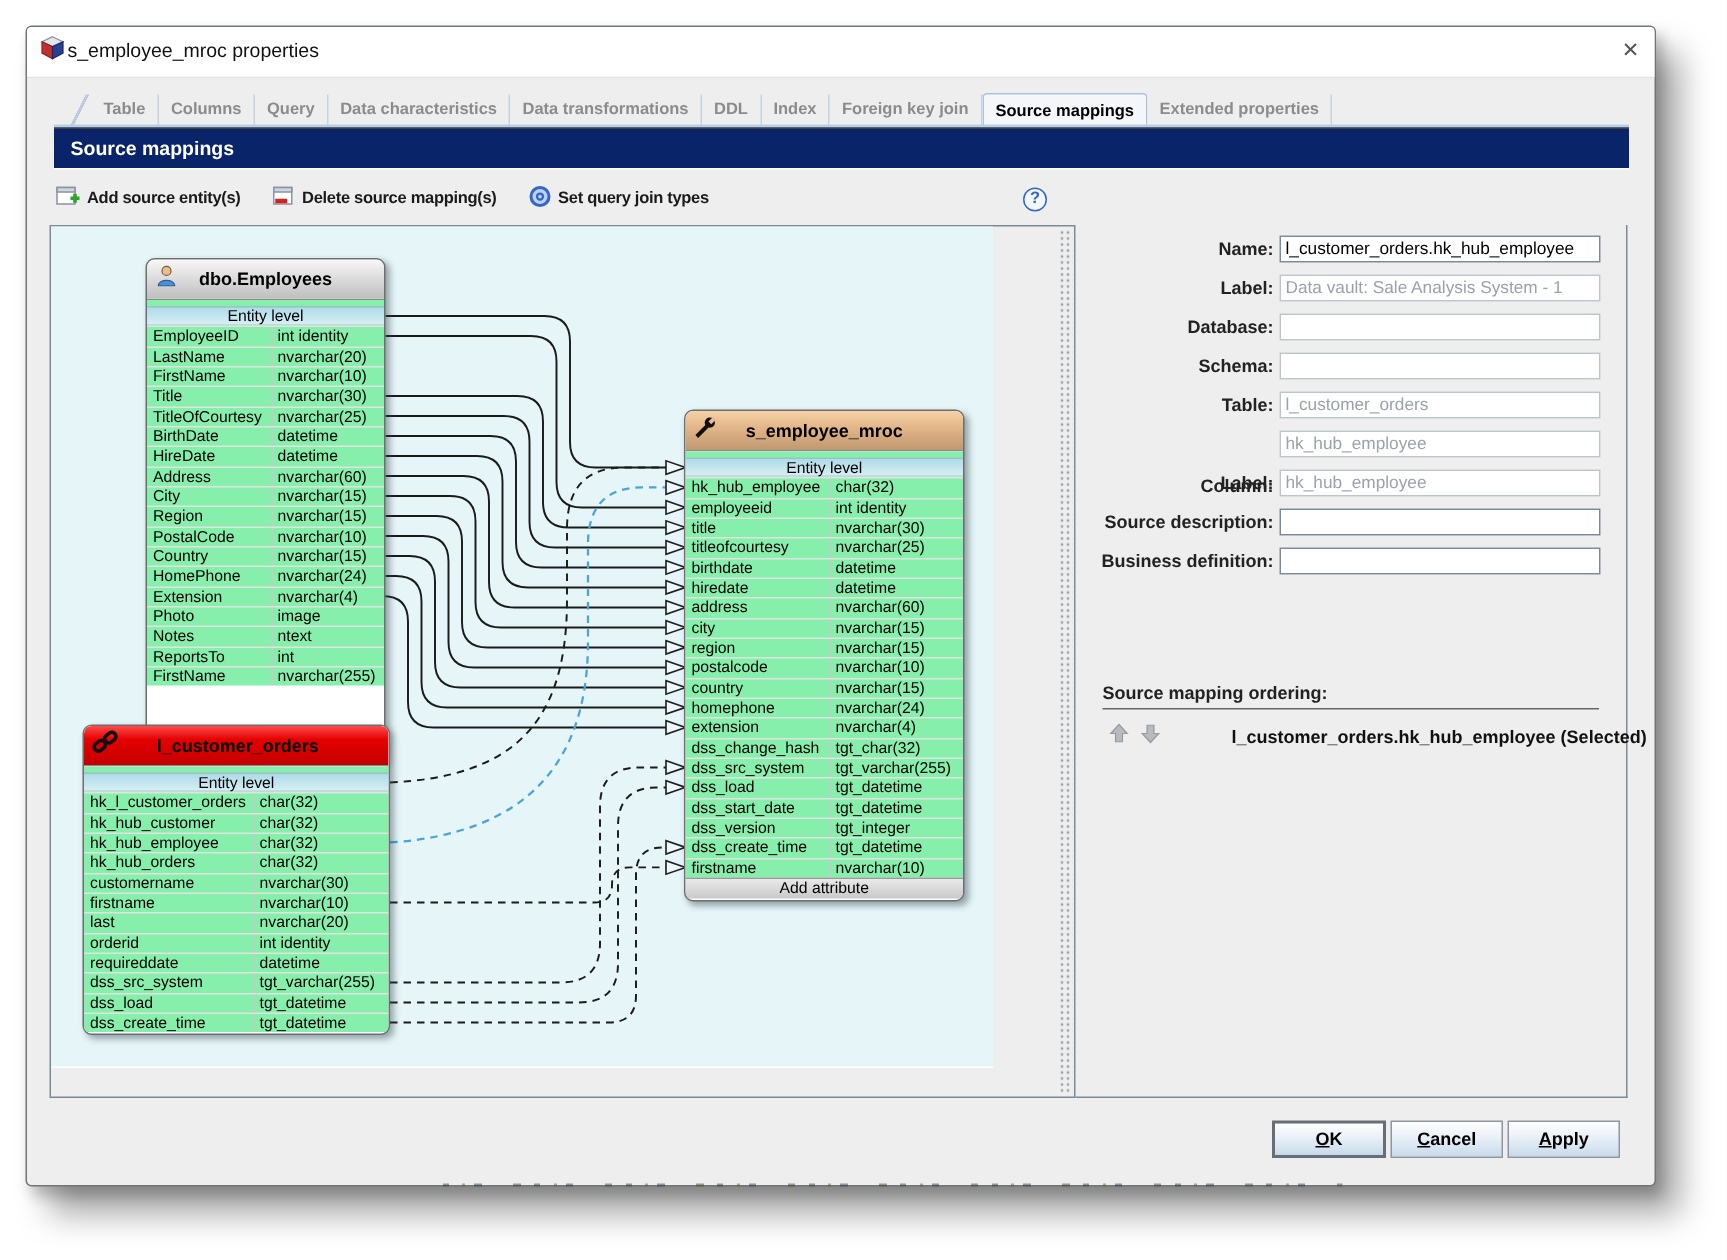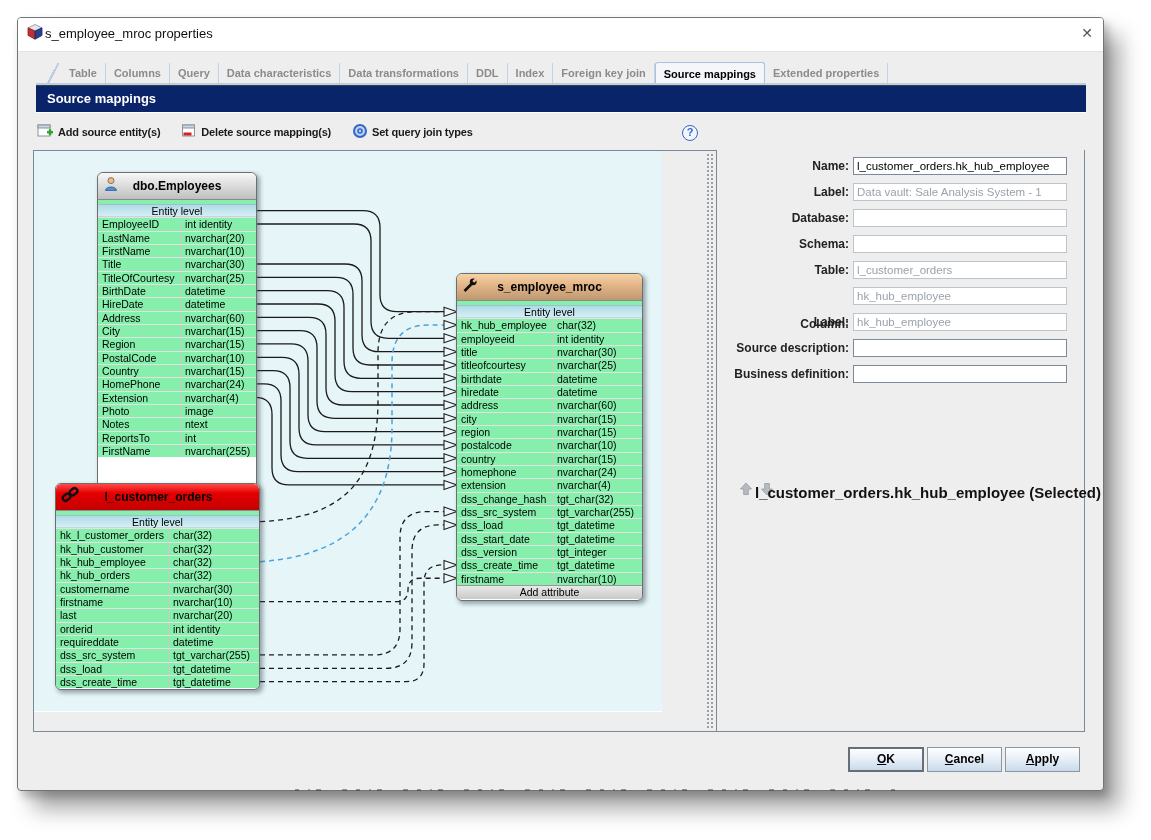--- a/index.html
+++ b/index.html
@@ -71,21 +71,21 @@
     background:linear-gradient(#e9e9e9, #c9c9c9); border-top:1px solid #9a9a9a; }
 
   .rp-heading { position:absolute; left:735px; width:331px; font-size:12px; font-weight:bold; color:#222;
     border-bottom:1px solid #666; padding-bottom:3px; }
   .fld-label { position:absolute; width:122px; left:727px; text-align:right; font-size:12px; font-weight:bold; color:#222; }
   .fld { position:absolute; left:853px; width:214px; height:18px; background:#fff; border:1px solid #7a8a99;
     font-size:11.5px; line-height:16px; padding-left:3px; white-space:nowrap; overflow:hidden; color:#000; }
   .fld.disabled { border-color:#bdc5cc; color:#9aa2aa; }
 
   .ord-arrow { position:absolute; top:482px; width:14px; height:14px; }
-  #ordering-item { position:absolute; left:755px; top:484px; font-size:15px; font-weight:bold; color:#111; }
+  #ordering-item { position:absolute; left:821px; top:484px; font-size:12px; font-weight:bold; color:#111; }
 
   .btn { position:absolute; top:747px; height:25px; text-align:center; font-size:12px; font-weight:bold; color:#000;
     background:linear-gradient(#fefefe, #e9f0f8 45%, #cfdfee 88%, #c7d9ea); border:1px solid #8c96a0;
     line-height:22px; cursor:pointer; }
   .btn.default { border:2px solid #666f78; line-height:20px; }
 
   #specks { position:absolute; left:295px; top:789px; width:600px; height:2px; z-index:6; opacity:.5;
     background:repeating-linear-gradient(90deg, #3a3a30 0 4px, transparent 4px 13px, #6b5a2a 13px 15px,
     transparent 15px 21px, #2a3a4a 21px 26px, transparent 26px 47px, #44402a 47px 52px, transparent 52px 61px); }
 </style>
@@ -154,20 +154,21 @@
     <span>Set query join types</span>
   </div>
   </div>
   <div id="help-button">?</div>
 
   <div id="left-panel"></div>
   <div id="canvas"></div>
   <div id="splitter"></div>
   <div id="right-panel"></div>
 
+  <div class="rp-heading" style="top:455px">Source mapping ordering:</div>
 
   <span class="ord-arrow" style="left:739px">
     <svg width="14" height="14" viewBox="0 0 14 14">
         <path d="M7 1 L12.5 7 H9.3 V12.5 H4.7 V7 H1.5 Z" fill="#b6bbc1" stroke="#949aa1" stroke-width="0.8"></path>
       </svg>
   </span>
   <span class="ord-arrow" style="left:760px">
     <svg width="14" height="14" viewBox="0 0 14 14">
         <path d="M7 13 L12.5 7 H9.3 V1.5 H4.7 V7 H1.5 Z" fill="#b6bbc1" stroke="#949aa1" stroke-width="0.8"></path>
       </svg>

